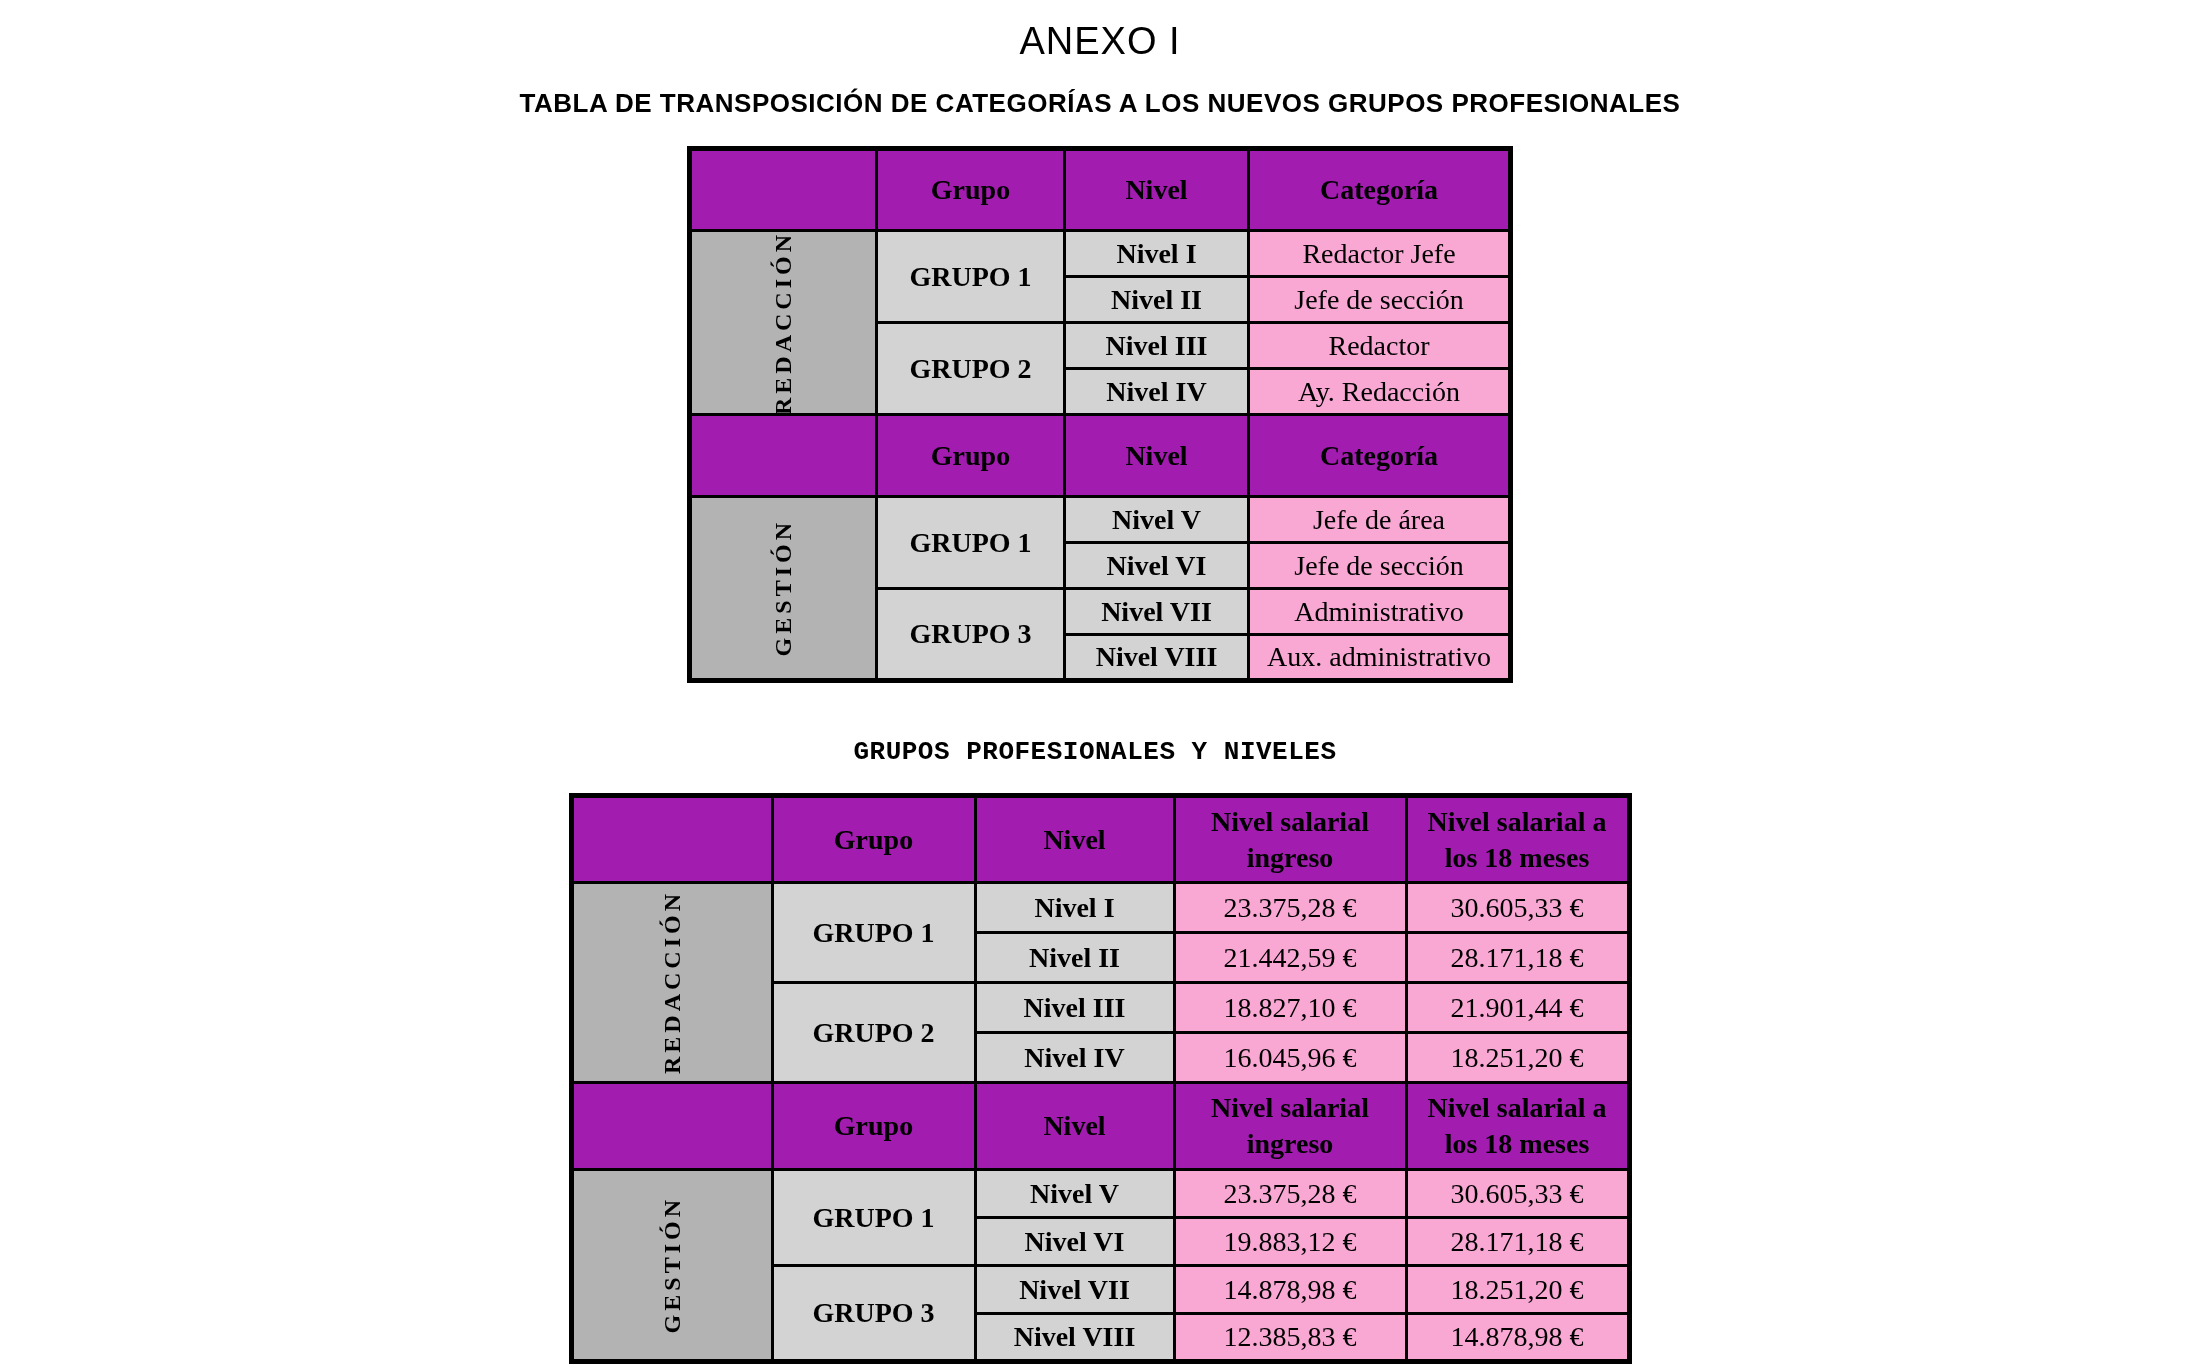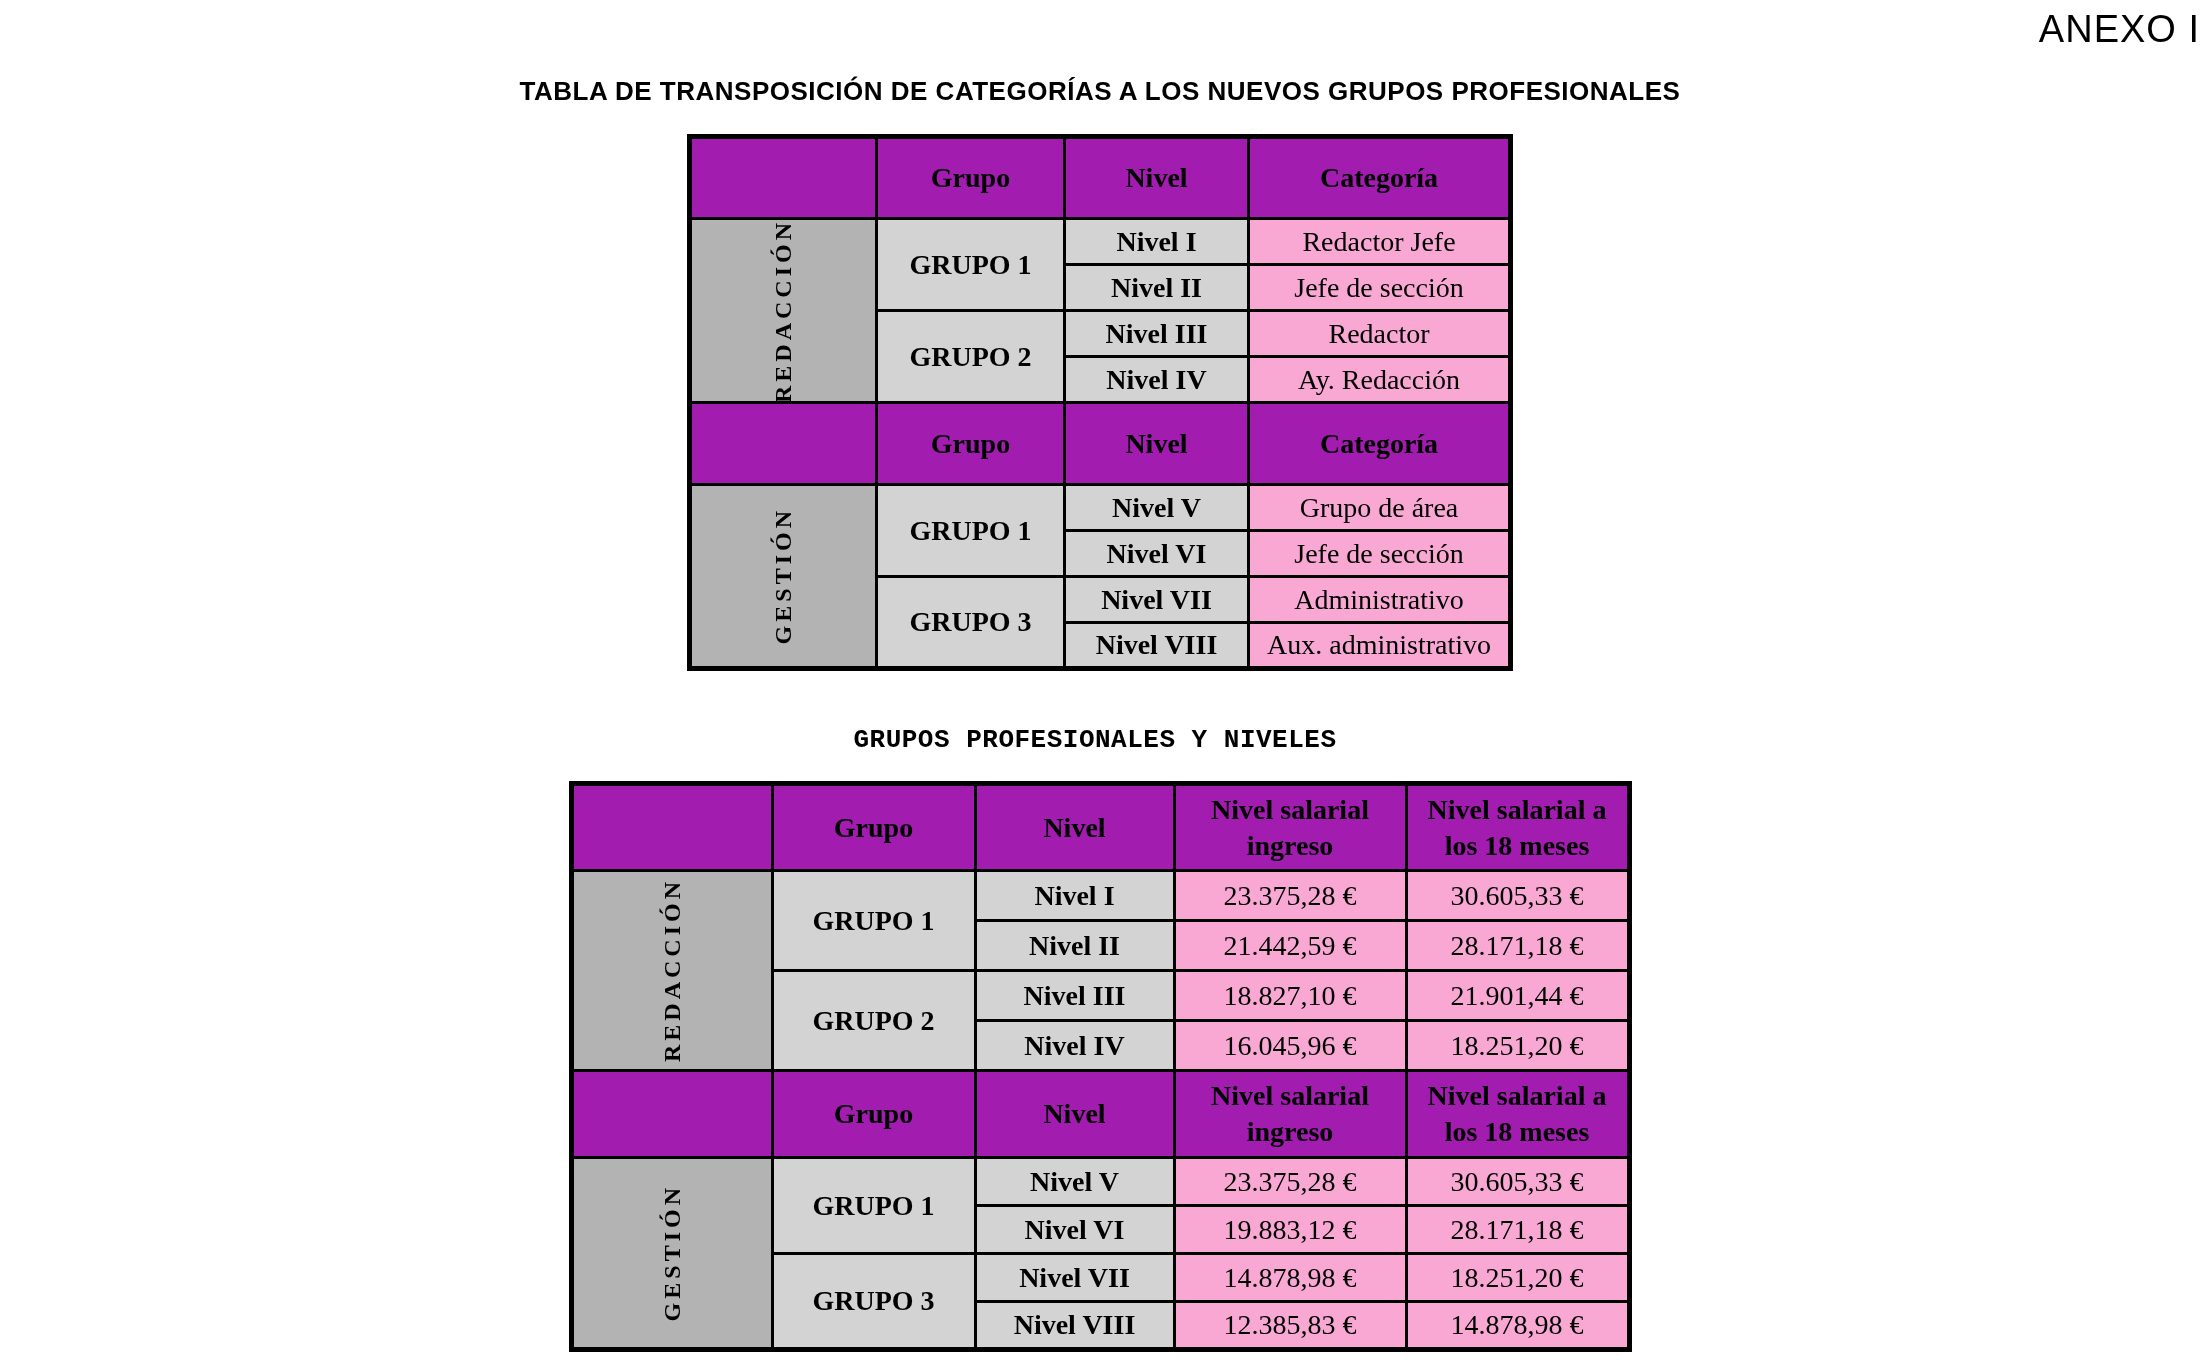--- a/index.html
+++ b/index.html
@@ -7,22 +7,22 @@
   body {
     width: 2200px;
     height: 1372px;
     background: #ffffff;
     color: #000000;
     overflow: hidden;
     font-family: "Liberation Serif", serif;
   }
 
   .page-title {
-    margin: 8px 0 0 0;
-    text-align: right;
+    margin: 20px 0 0 0;
+    text-align: center;
     font-family: "Liberation Sans", sans-serif;
     font-size: 38px;
     font-weight: 400;
     letter-spacing: 1px;
     line-height: 42px;
   }
 
   .page-subtitle {
     margin: 26px 0 17px 0;
     text-align: center;
@@ -143,21 +143,21 @@
     <td class="hdr">Categoría</td>
   </tr>
   <tr class="d">
     <td class="lbl" rowspan="4">
       <span class="vwrap">
             <span class="vlabel">GESTIÓN</span>
           </span>
     </td>
     <td class="cg" rowspan="2">GRUPO 1</td>
     <td class="cg">Nivel V</td>
-    <td class="cw">Grupo de área</td>
+    <td class="cw">Jefe de área</td>
   </tr>
   <tr class="d">
     <td class="cg">Nivel VI</td>
     <td class="cw">Jefe de sección</td>
   </tr>
   <tr class="d">
     <td class="cg" rowspan="2">GRUPO 3</td>
     <td class="cg">Nivel VII</td>
     <td class="cw">Administrativo</td>
   </tr>

